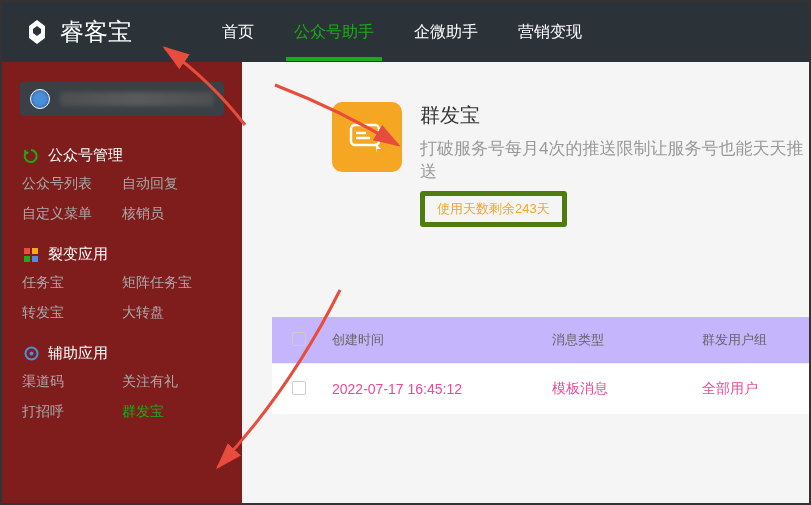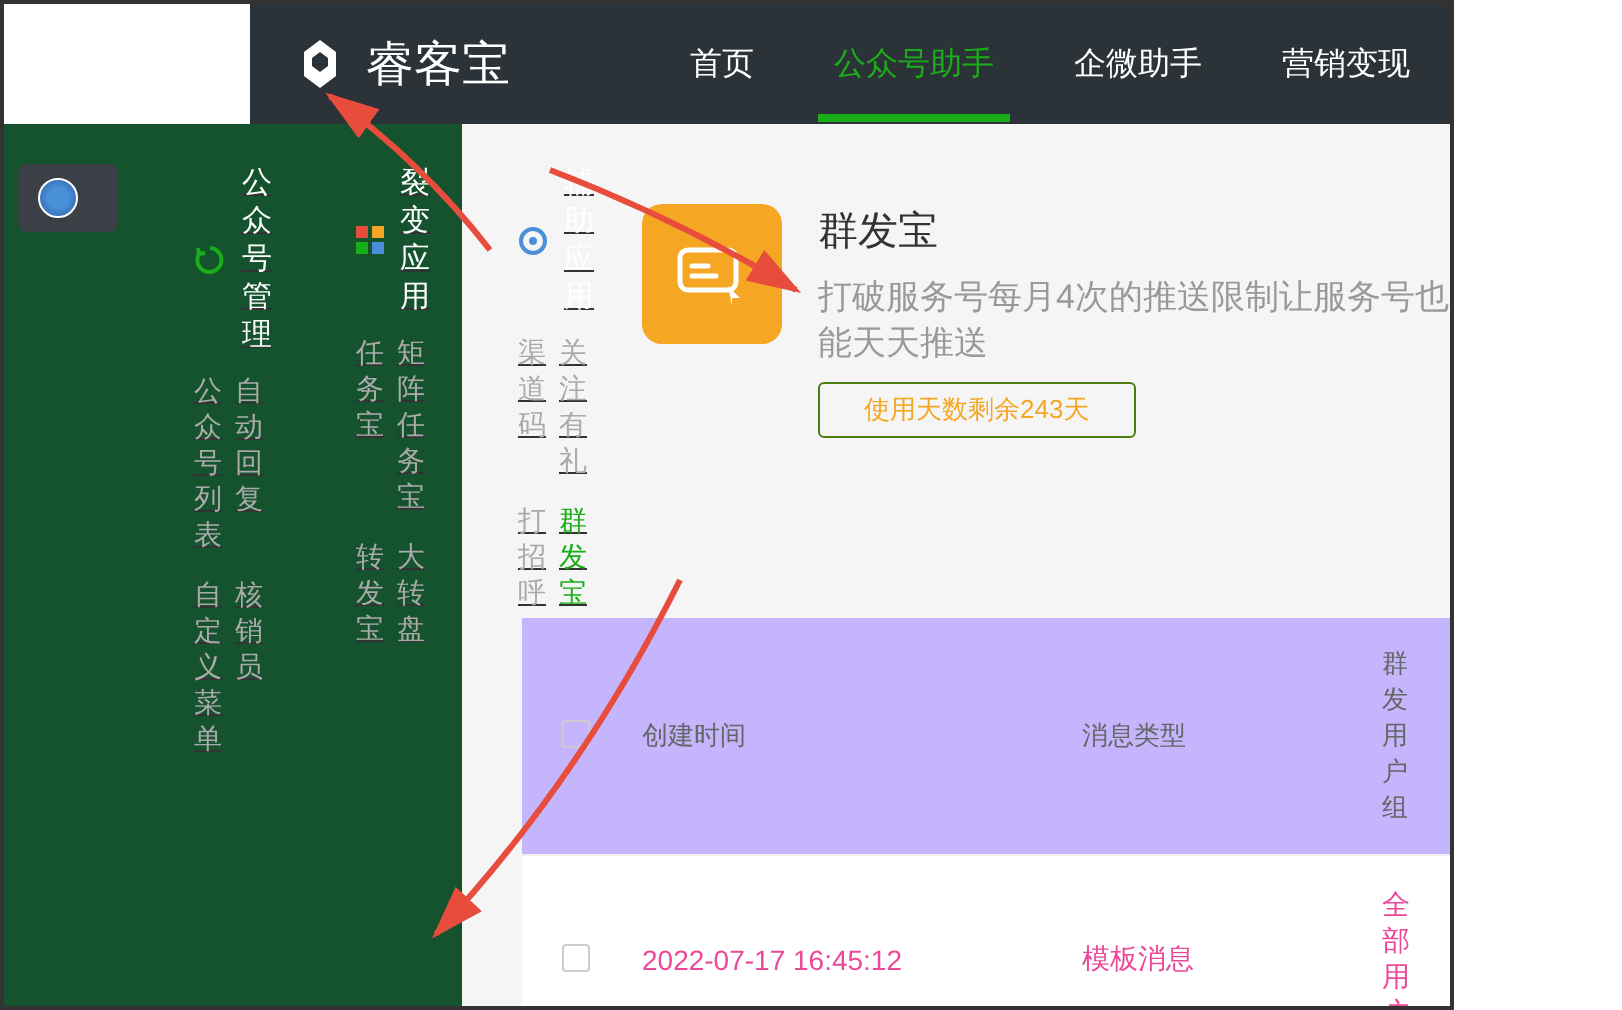--- a/index.html
+++ b/index.html
@@ -1,51 +1,51 @@
 <!DOCTYPE html>
 <html><head>
   <meta charset="utf-8">
   <style>
     * { margin: 0; padding: 0; box-sizing: border-box; }
     body { font-family: "Microsoft YaHei", -apple-system, sans-serif; font-size: 14px; color: #333; }
-    .app { width: 727px; height: 505px; display: flex; flex-direction: column; border: 2px solid #333; overflow: hidden; align-items: flex-end; }
+    .app { width: 811px; height: 505px; display: flex; flex-direction: column; border: 2px solid #333; overflow: hidden; }
     
     
     .header { height: 60px; background: #2c3338; display: flex; align-items: center; padding: 0 20px; }
     .logo { display: flex; align-items: center; color: #fff; font-size: 24px; font-weight: 500; }
     .logo-icon { width: 30px; height: 30px; margin-right: 8px; display: flex; align-items: center; justify-content: center; }
     .nav { display: flex; margin-left: 90px; gap: 40px; }
     .nav-item { color: #fff; font-size: 16px; padding: 18px 0; cursor: pointer; position: relative; }
     .nav-item.active { color: #1aad19; }
     .nav-item.active::after { content: ''; position: absolute; bottom: 0; left: -8px; right: -8px; height: 4px; background: #1aad19; }
     
     
     .body { flex: 1; display: flex; background: #f5f5f5; overflow: hidden; }
     
     
-    .sidebar { width: 240px; background: #14532d; display: flex; flex-direction: row; padding: 20px 0; text-decoration: underline; }
+    .sidebar { width: 240px; background: #7f1d1d; display: flex; flex-direction: column; padding: 20px 0; }
     .account-badge { margin: 0 18px 30px; height: 34px; background: #3a4046; border-radius: 4px; display: flex; align-items: center; padding: 0 10px; }
     .account-icon { width: 20px; height: 20px; border-radius: 50%; background: radial-gradient(circle, #4a90d9 40%, #2c5aa0 100%); border: 1px solid #fff; margin-right: 10px; }
     .account-blur { flex: 1; height: 14px; background: linear-gradient(90deg, #555 0%, #666 50%, #555 100%); border-radius: 2px; filter: blur(2px); opacity: 0.7; }
     
     .menu-section { margin-bottom: 22px; }
     .menu-header { display: flex; align-items: center; padding: 0 20px 10px; color: #fff; font-size: 15px; }
     .menu-icon { width: 18px; height: 18px; margin-right: 8px; display: flex; align-items: center; justify-content: center; }
     .menu-grid { display: grid; grid-template-columns: 1fr 1fr; padding: 0 20px; row-gap: 12px; }
     .menu-item { color: #aaa; font-size: 14px; cursor: pointer; }
     .menu-item.active { color: #1aad19; }
     
     
     .main { flex: 1; display: flex; flex-direction: column; padding: 40px 0 0 30px; overflow: hidden; }
     .feature-card { display: flex; align-items: flex-start; padding-left: 60px; margin-bottom: 90px; }
     .feature-icon { width: 70px; height: 70px; background: #f5a623; border-radius: 10px; display: flex; align-items: center; justify-content: center; margin-right: 18px; flex-shrink: 0; }
     .feature-content { display: flex; flex-direction: column; gap: 8px; }
     .feature-title { font-size: 20px; font-weight: 500; color: #333; }
     .feature-desc { font-size: 17px; color: #999; }
-    .feature-badge { display: inline-block; padding: 4px 22px; border: 1px solid #4d7c0f; color: #f5a623; font-size: 13px; border-radius: 3px; width: fit-content; }
+    .feature-badge { display: inline-block; padding: 4px 12px; border: 5px solid #4d7c0f; color: #f5a623; font-size: 13px; border-radius: 3px; width: fit-content; }
     
     .table { background: #fff; }
     .table-header { display: flex; align-items: center; padding: 14px 20px; border-bottom: 1px solid #eee; background: #c4b5fd; }
     .table-row { display: flex; align-items: center; padding: 16px 20px; }
     .col-check { width: 40px; }
     .col-time { width: 220px; }
     .col-type { width: 150px; }
     .col-group { flex: 1; }
     .th { color: #666; font-size: 13px; }
     .td { color: #ec4899; font-size: 14px; }

